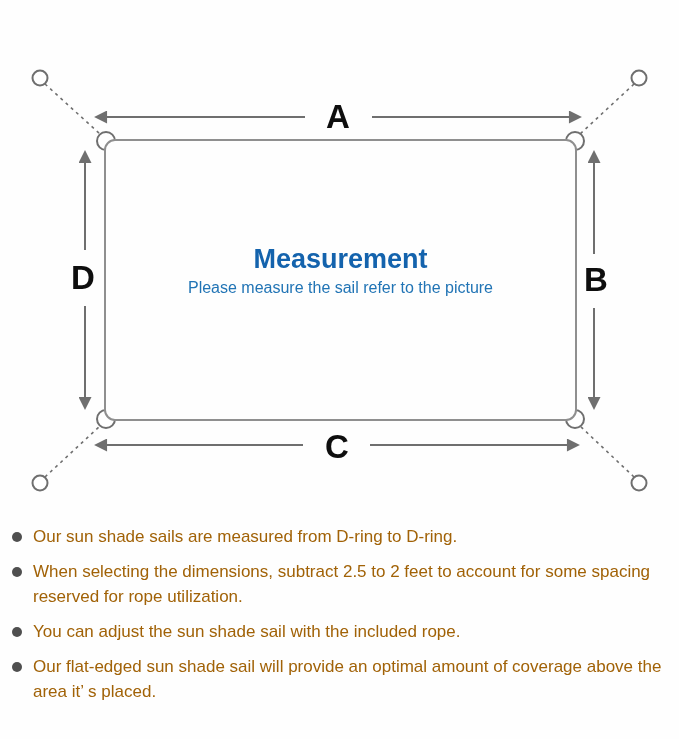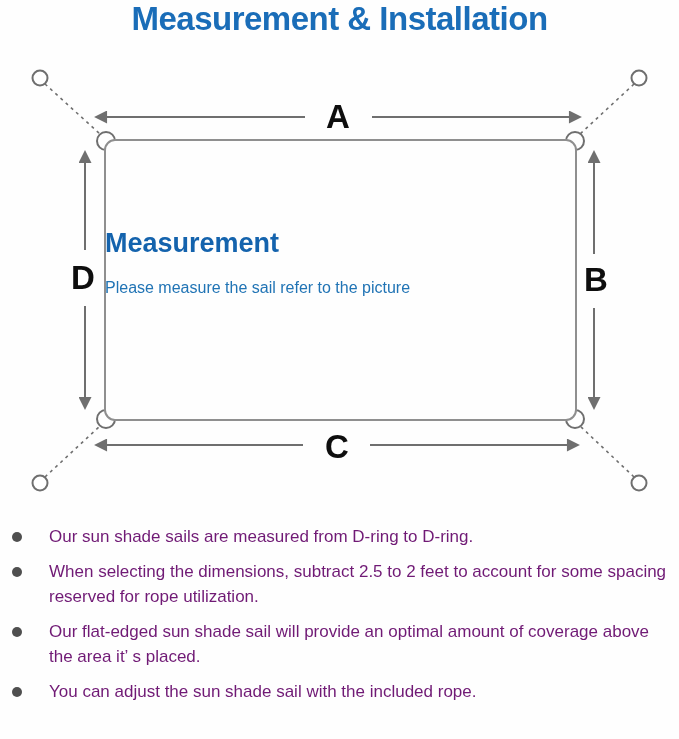--- a/index.html
+++ b/index.html
@@ -47,67 +47,67 @@
     color: #0e0e0e;
     line-height: 1;
   }
   .label-a { left: 316px; top: 100px; }
   .label-b { left: 574px; top: 263px; }
   .label-c { left: 315px; top: 430px; }
   .label-d { left: 61px;  top: 261px; }
   .center-title {
     position: absolute;
     left: 105px;
-    top: 228px;
+    top: 244px;
     width: 471px;
-    text-align: left;
+    text-align: center;
     font-size: 27px;
     font-weight: 700;
     color: #1463ad;
   }
   .center-subtitle {
     position: absolute;
     left: 105px;
     top: 279px;
     width: 471px;
+    text-align: center;
     font-size: 16px;
     color: #2174b5;
   }
   .notes {
     position: absolute;
     top: 524px;
     left: 12px;
     right: 3px;
     margin: 0;
     padding: 0;
     list-style: none;
   }
   .notes li {
     display: flex;
-    gap: 27px;
+    gap: 11px;
     margin-bottom: 10px;
     font-size: 17px;
     line-height: 25px;
-    color: #701a75;
+    color: #a16207;
   }
   .bullet-dot {
     flex: 0 0 auto;
     width: 10px;
     height: 10px;
     border-radius: 50%;
     background: #4f4f4f;
     margin-top: 8px;
   }
 </style>
 </head>
 <body>
 
 <div class="page">
 
-  <div class="main-title">Measurement &amp; Installation</div>
 
   <div class="diagram">
     <svg width="679" height="530" viewBox="0 0 679 530" role="img">
       <defs>
         <marker id="ah" viewBox="0 0 10 10" refX="8.5" refY="5" markerWidth="8" markerHeight="6.5" orient="auto-start-reverse">
           <path d="M0,0 L10,5 L0,10 z" fill="#6f6f6f"></path>
         </marker>
       </defs>
 
       <circle cx="40" cy="78" r="7.5" fill="#ffffff" stroke="#6f6f6f" stroke-width="2"></circle>
@@ -153,21 +153,21 @@
     <li>
       <span class="bullet-dot"></span>
       <span>Our sun shade sails are measured from D-ring to D-ring.</span>
     </li>
     <li>
       <span class="bullet-dot"></span>
       <span>When selecting the dimensions, subtract 2.5 to 2 feet to account for some spacing reserved for rope utilization.</span>
     </li>
     <li>
       <span class="bullet-dot"></span>
-      <span>Our flat-edged sun shade sail will provide an optimal amount of coverage above the area it’ s placed.</span>
+      <span>You can adjust the sun shade sail with the included rope.</span>
     </li>
     <li>
       <span class="bullet-dot"></span>
-      <span>You can adjust the sun shade sail with the included rope.</span>
+      <span>Our flat-edged sun shade sail will provide an optimal amount of coverage above the area it’ s placed.</span>
     </li>
   </ul>
 
 </div>
 
 </body></html>

